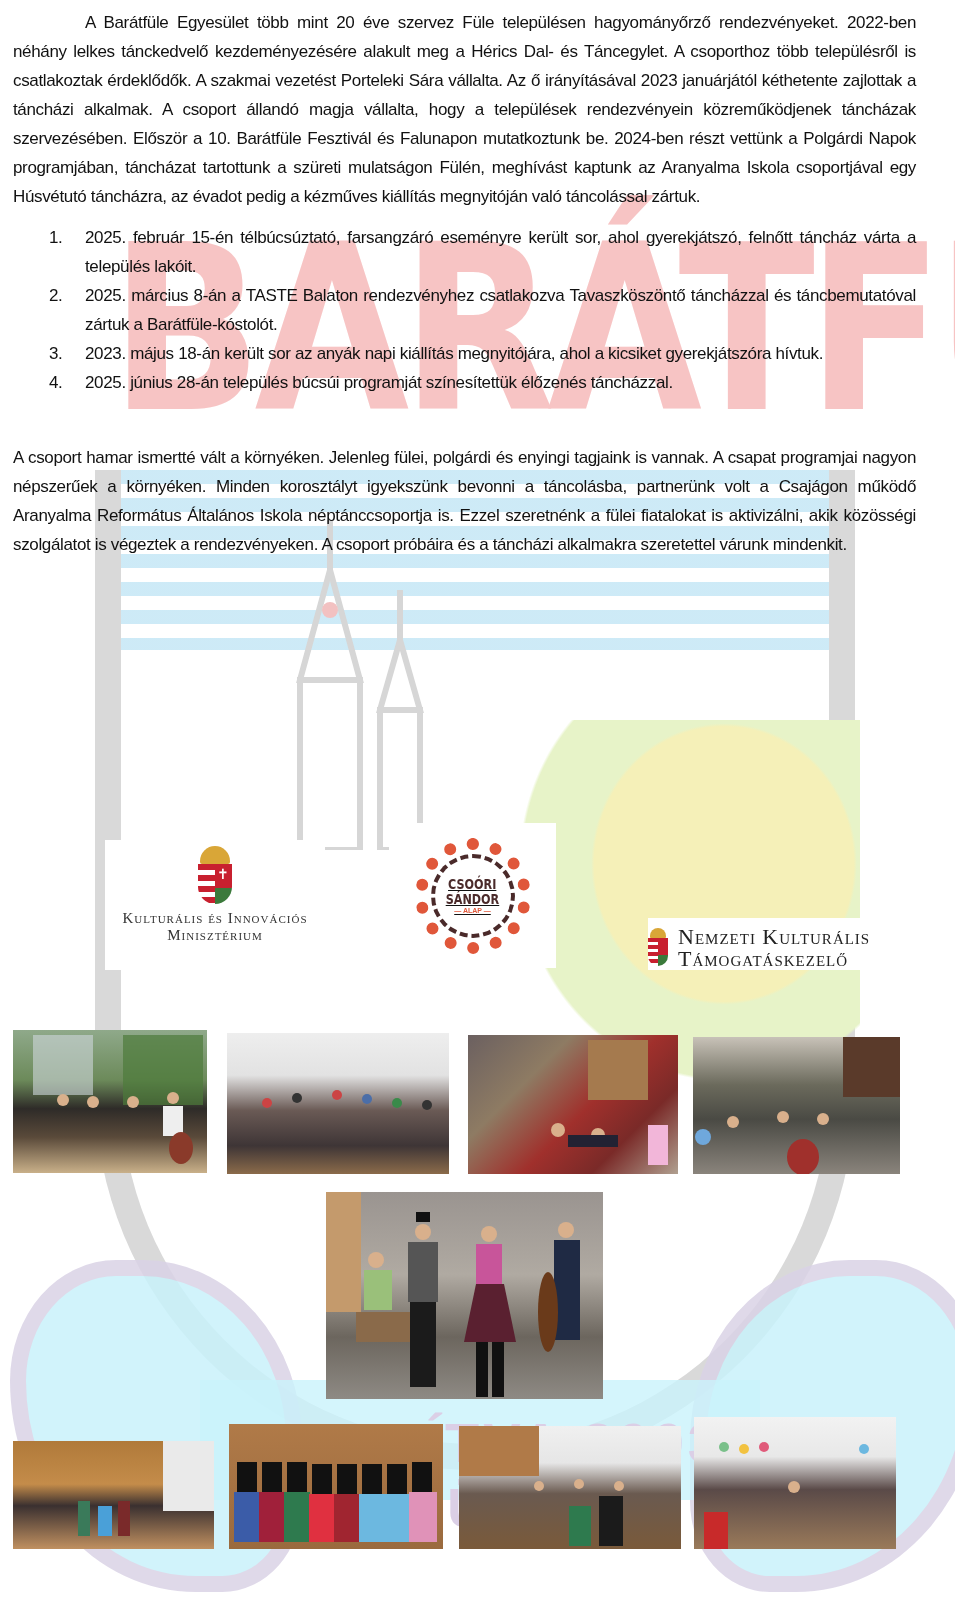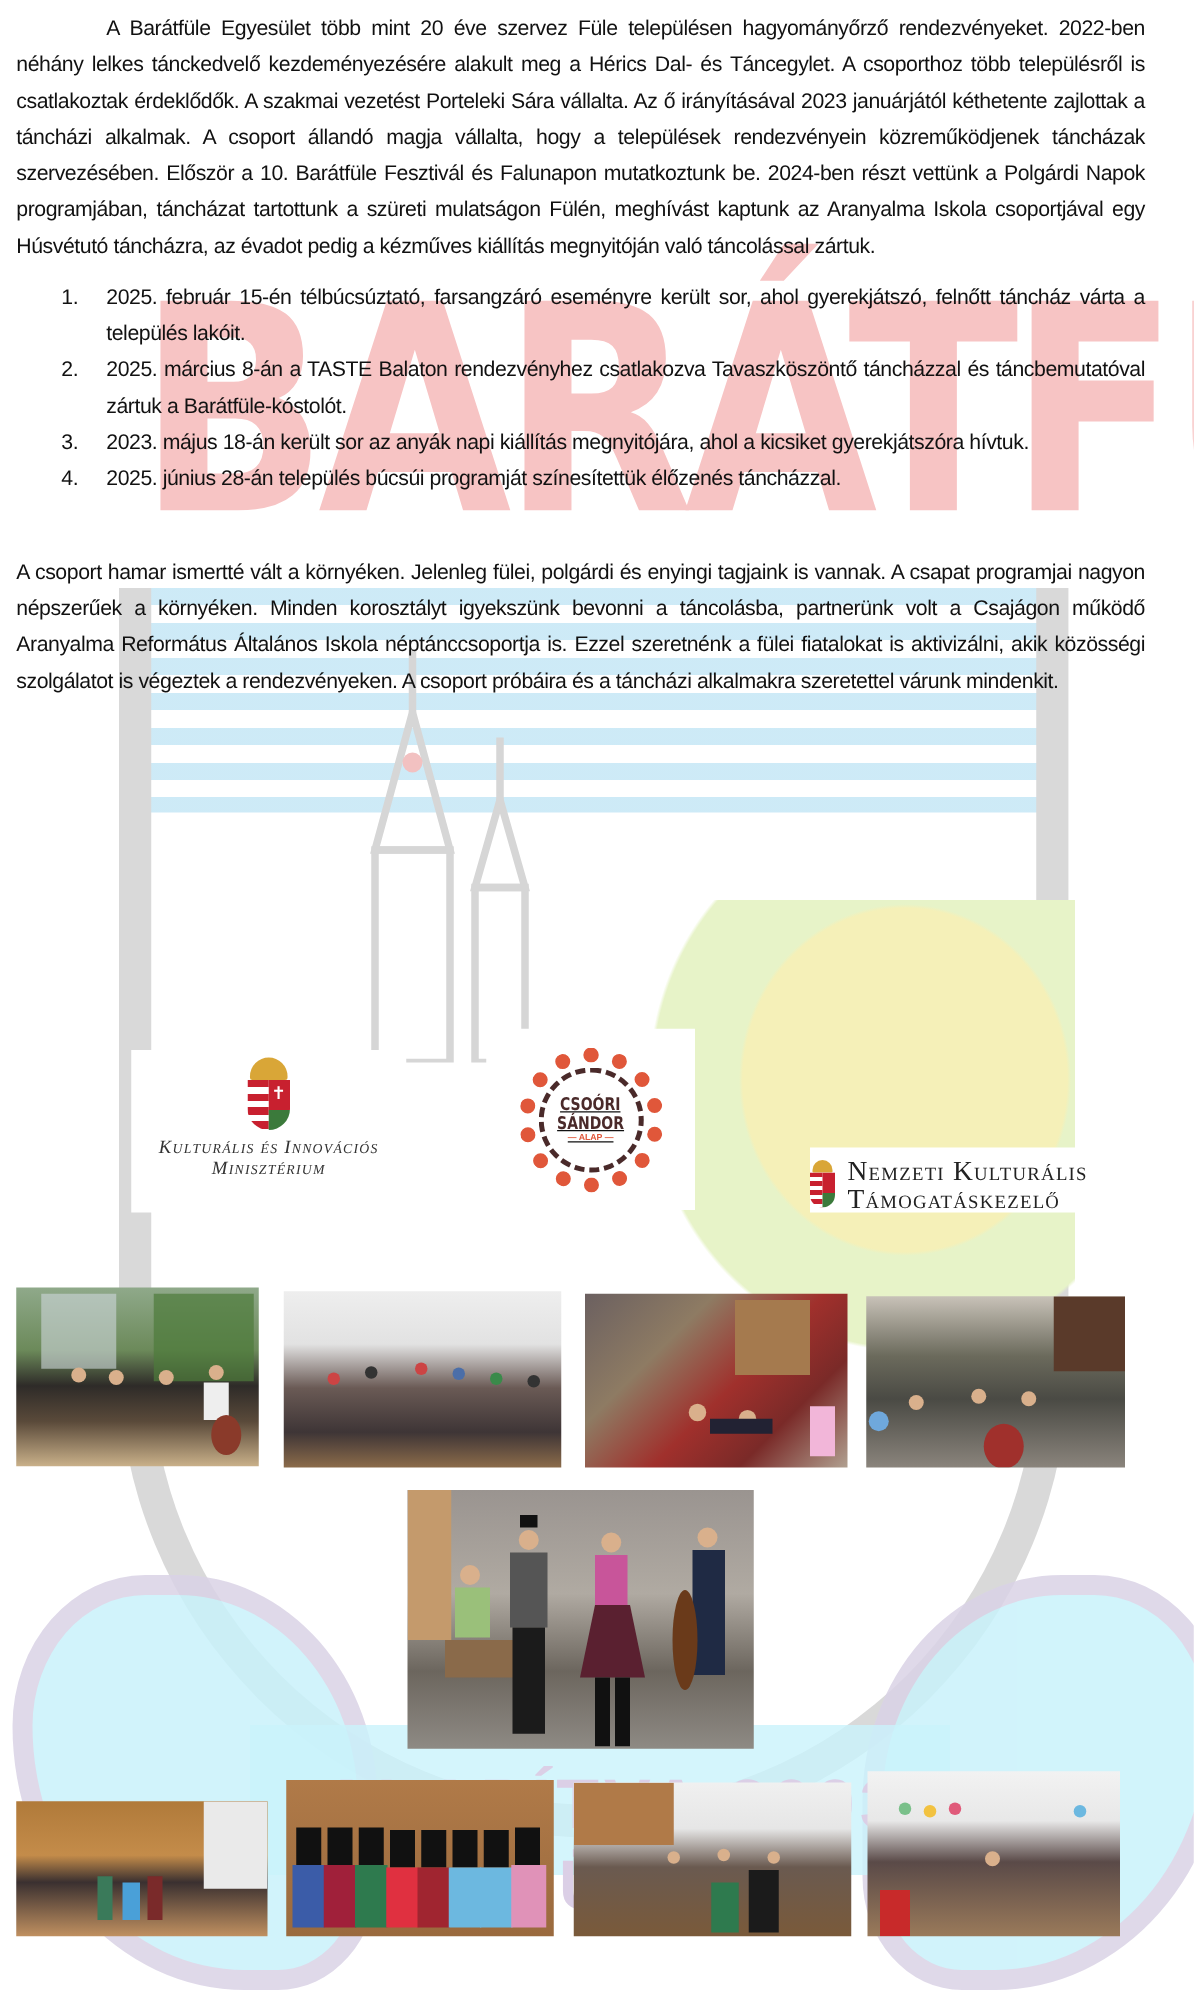--- a/index.html
+++ b/index.html
@@ -69,21 +69,21 @@
   .spacer { height:46px; }
   
   .logo { position:absolute; background:#fff; }
   .logo-kim { left:105px; top:840px; width:220px; height:130px; text-align:center; }
   .crest { width:34px; height:60px; margin:6px auto 4px; position:relative; }
   .crest .crown { width:30px; height:18px; margin:0 auto; background:#d9a637; border-radius:15px 15px 2px 2px; }
   .crest .shield { width:34px; height:40px; border-radius:0 0 17px 17px; overflow:hidden; display:flex; }
   .crest .shield .l { width:50%; background:repeating-linear-gradient(to bottom,#c8202f 0 6px,#fff 6px 11px); }
   .crest .shield .r { width:50%; background:linear-gradient(to bottom,#c8202f 60%,#3b7a3b 60%); position:relative; }
   .crest .shield .r::after { content:"✝"; color:#fff; position:absolute; left:2px; top:2px; font-size:14px; }
-  .logo-kim .name { font-family:"Liberation Serif", serif; font-size:15px; letter-spacing:1px; line-height:17px; color:#333; font-variant:small-caps;font-style:italic; }
+  .logo-kim .name { font-family:"Liberation Serif", serif; font-size:15px; letter-spacing:1px; line-height:17px; color:#333; font-variant:small-caps; }
   .logo-csoori { left:389px; top:823px; width:167px; height:145px; display:flex; align-items:center; justify-content:center; }
   .wreath { width:116px; height:116px; border-radius:50%; border:12px dotted #e0573a; box-sizing:border-box; display:flex; flex-direction:column; align-items:center; justify-content:center; outline:4px dashed #4a2a2a; outline-offset:-20px;text-decoration:underline; }
   .wreath .t { font-family:"DejaVu Sans", sans-serif; font-weight:bold; font-size:14px; line-height:15px; color:#4a2a2a; transform:scaleX(.8); }
   .wreath .s { font-size:7px; color:#e0573a; font-weight:bold; }
   .logo-nktk { left:648px; top:918px; width:270px; height:52px; display:flex; align-items:flex-end; }
   .mini-crest { width:20px; height:42px; margin-right:10px; }
   .mini-crest .crown { width:16px; height:10px; margin:0 auto; background:#d9a637; border-radius:8px 8px 1px 1px; }
   .mini-crest .shield { width:20px; height:28px; border-radius:0 0 10px 10px; overflow:hidden; display:flex; }
   .mini-crest .shield .l { width:50%; background:repeating-linear-gradient(to bottom,#c8202f 0 4px,#fff 4px 7px); }
   .mini-crest .shield .r { width:50%; background:linear-gradient(to bottom,#c8202f 60%,#3b7a3b 60%); }

